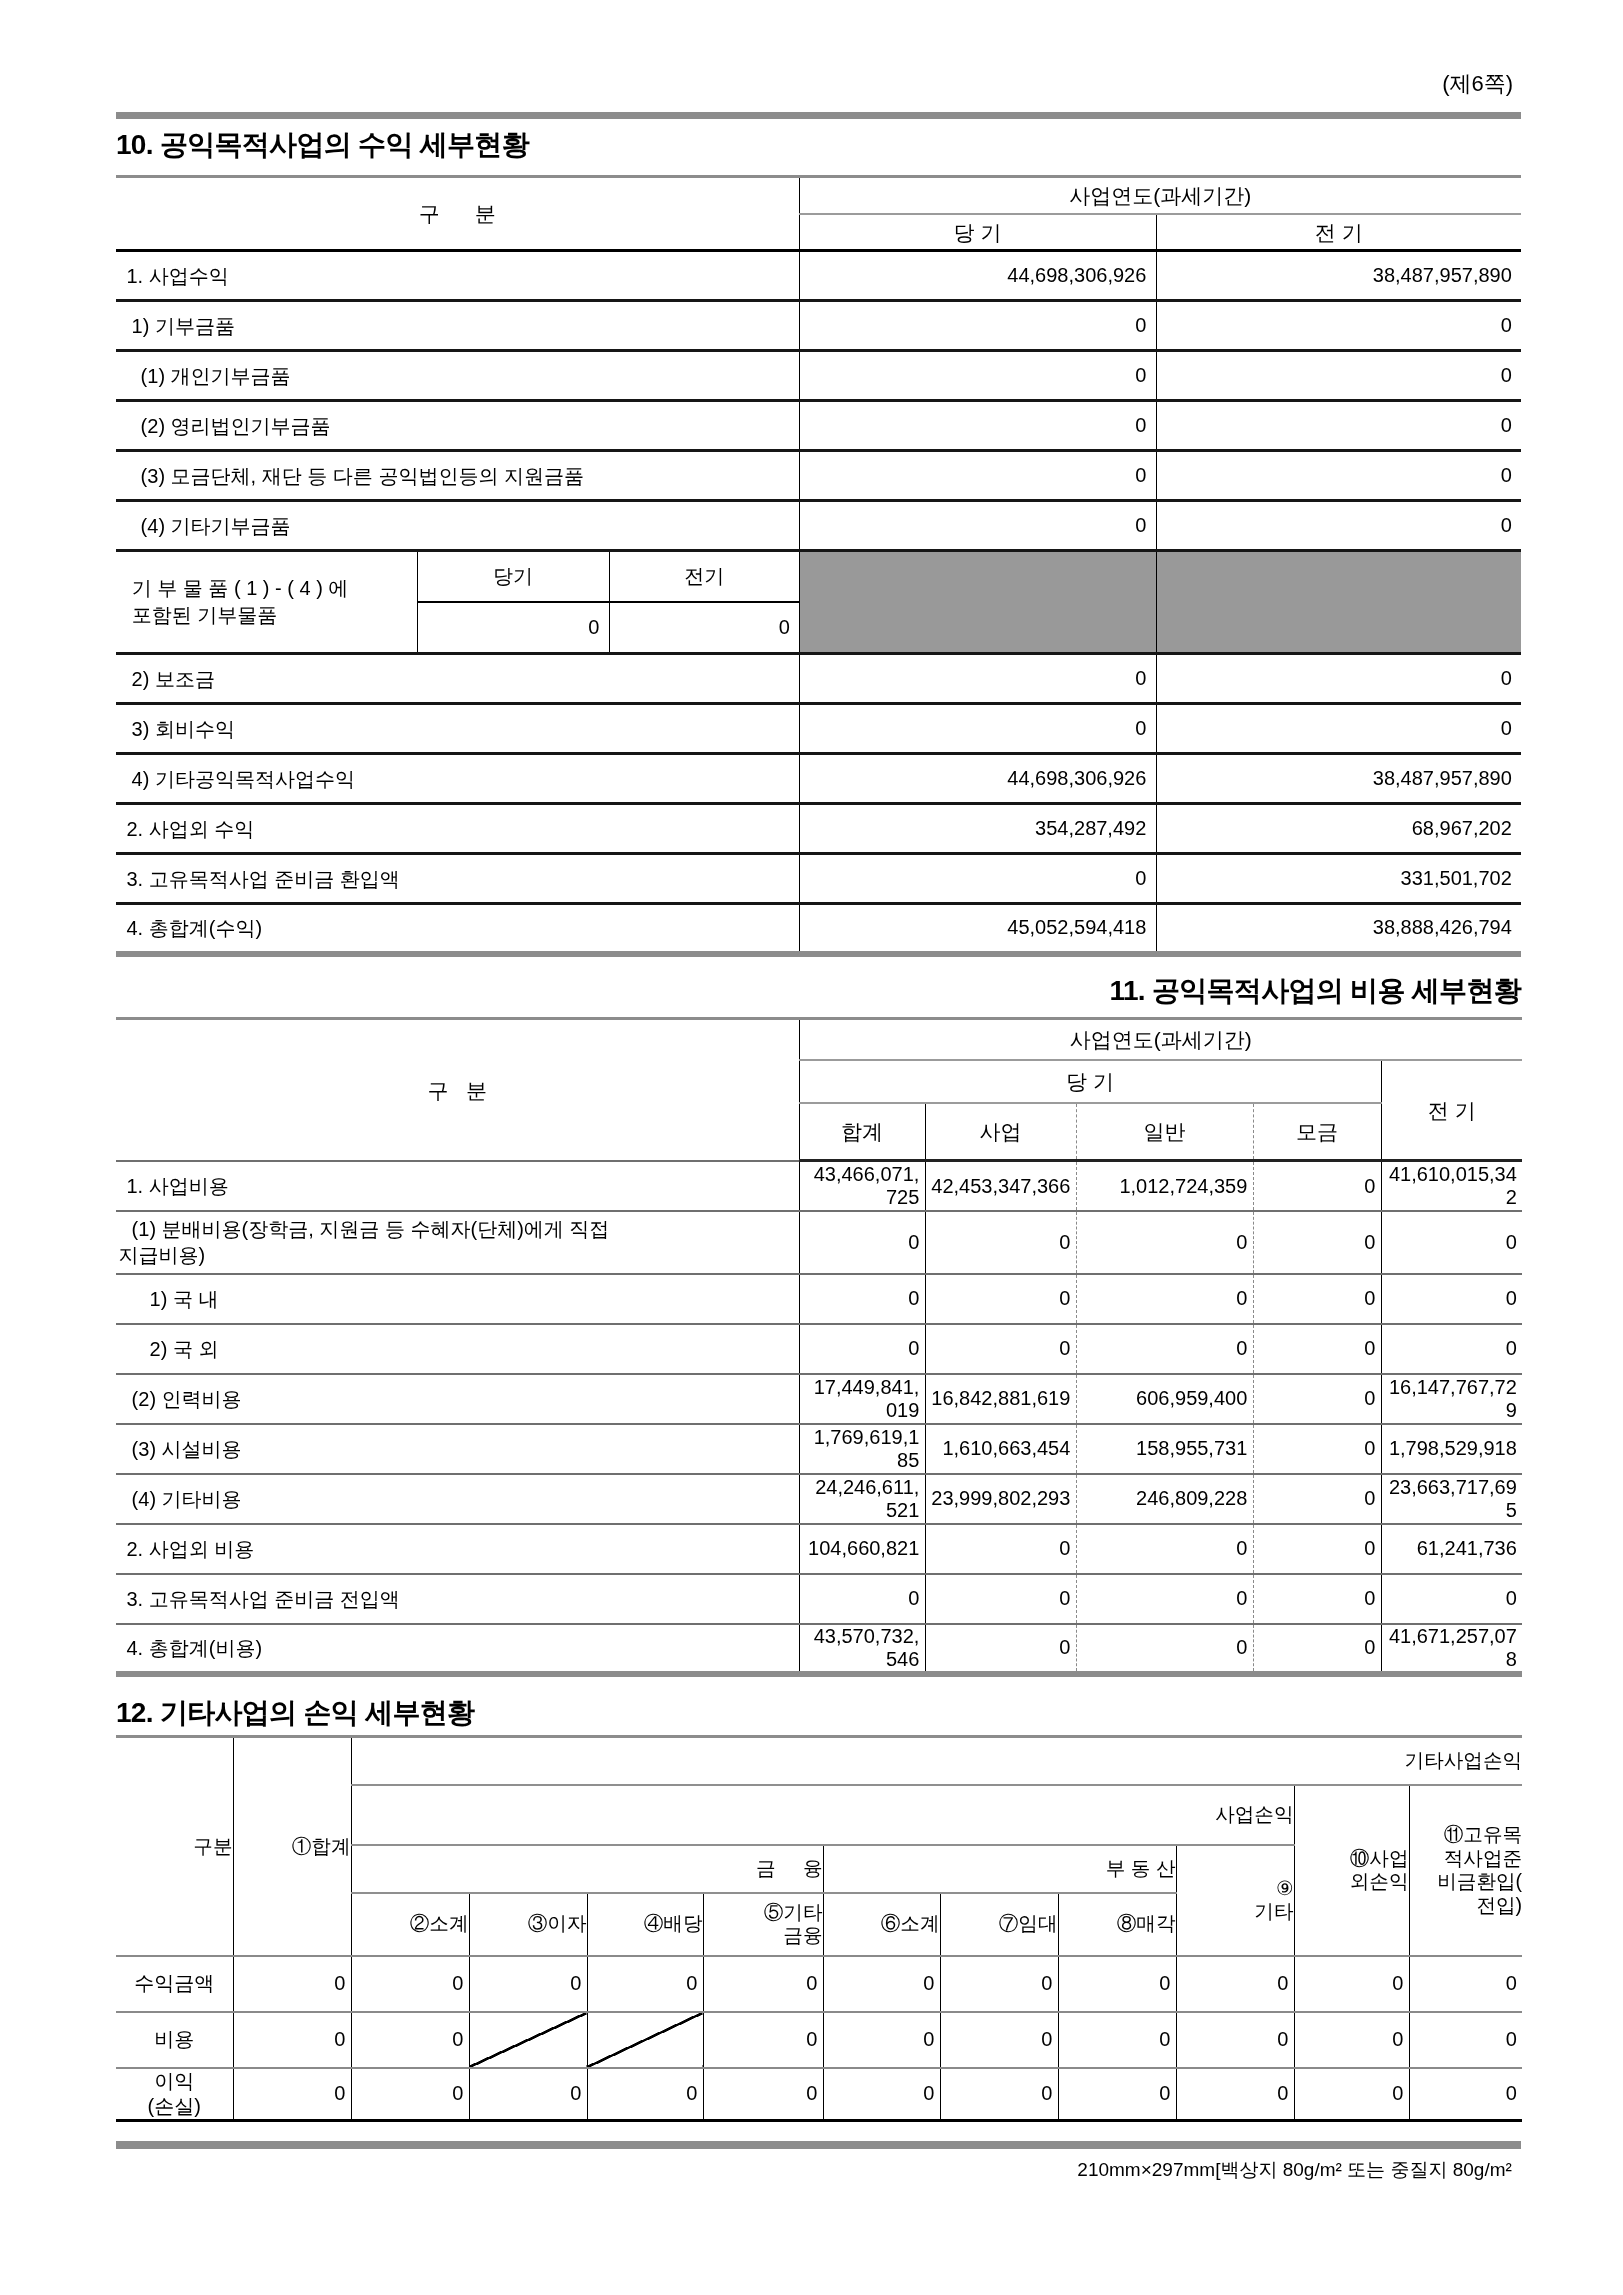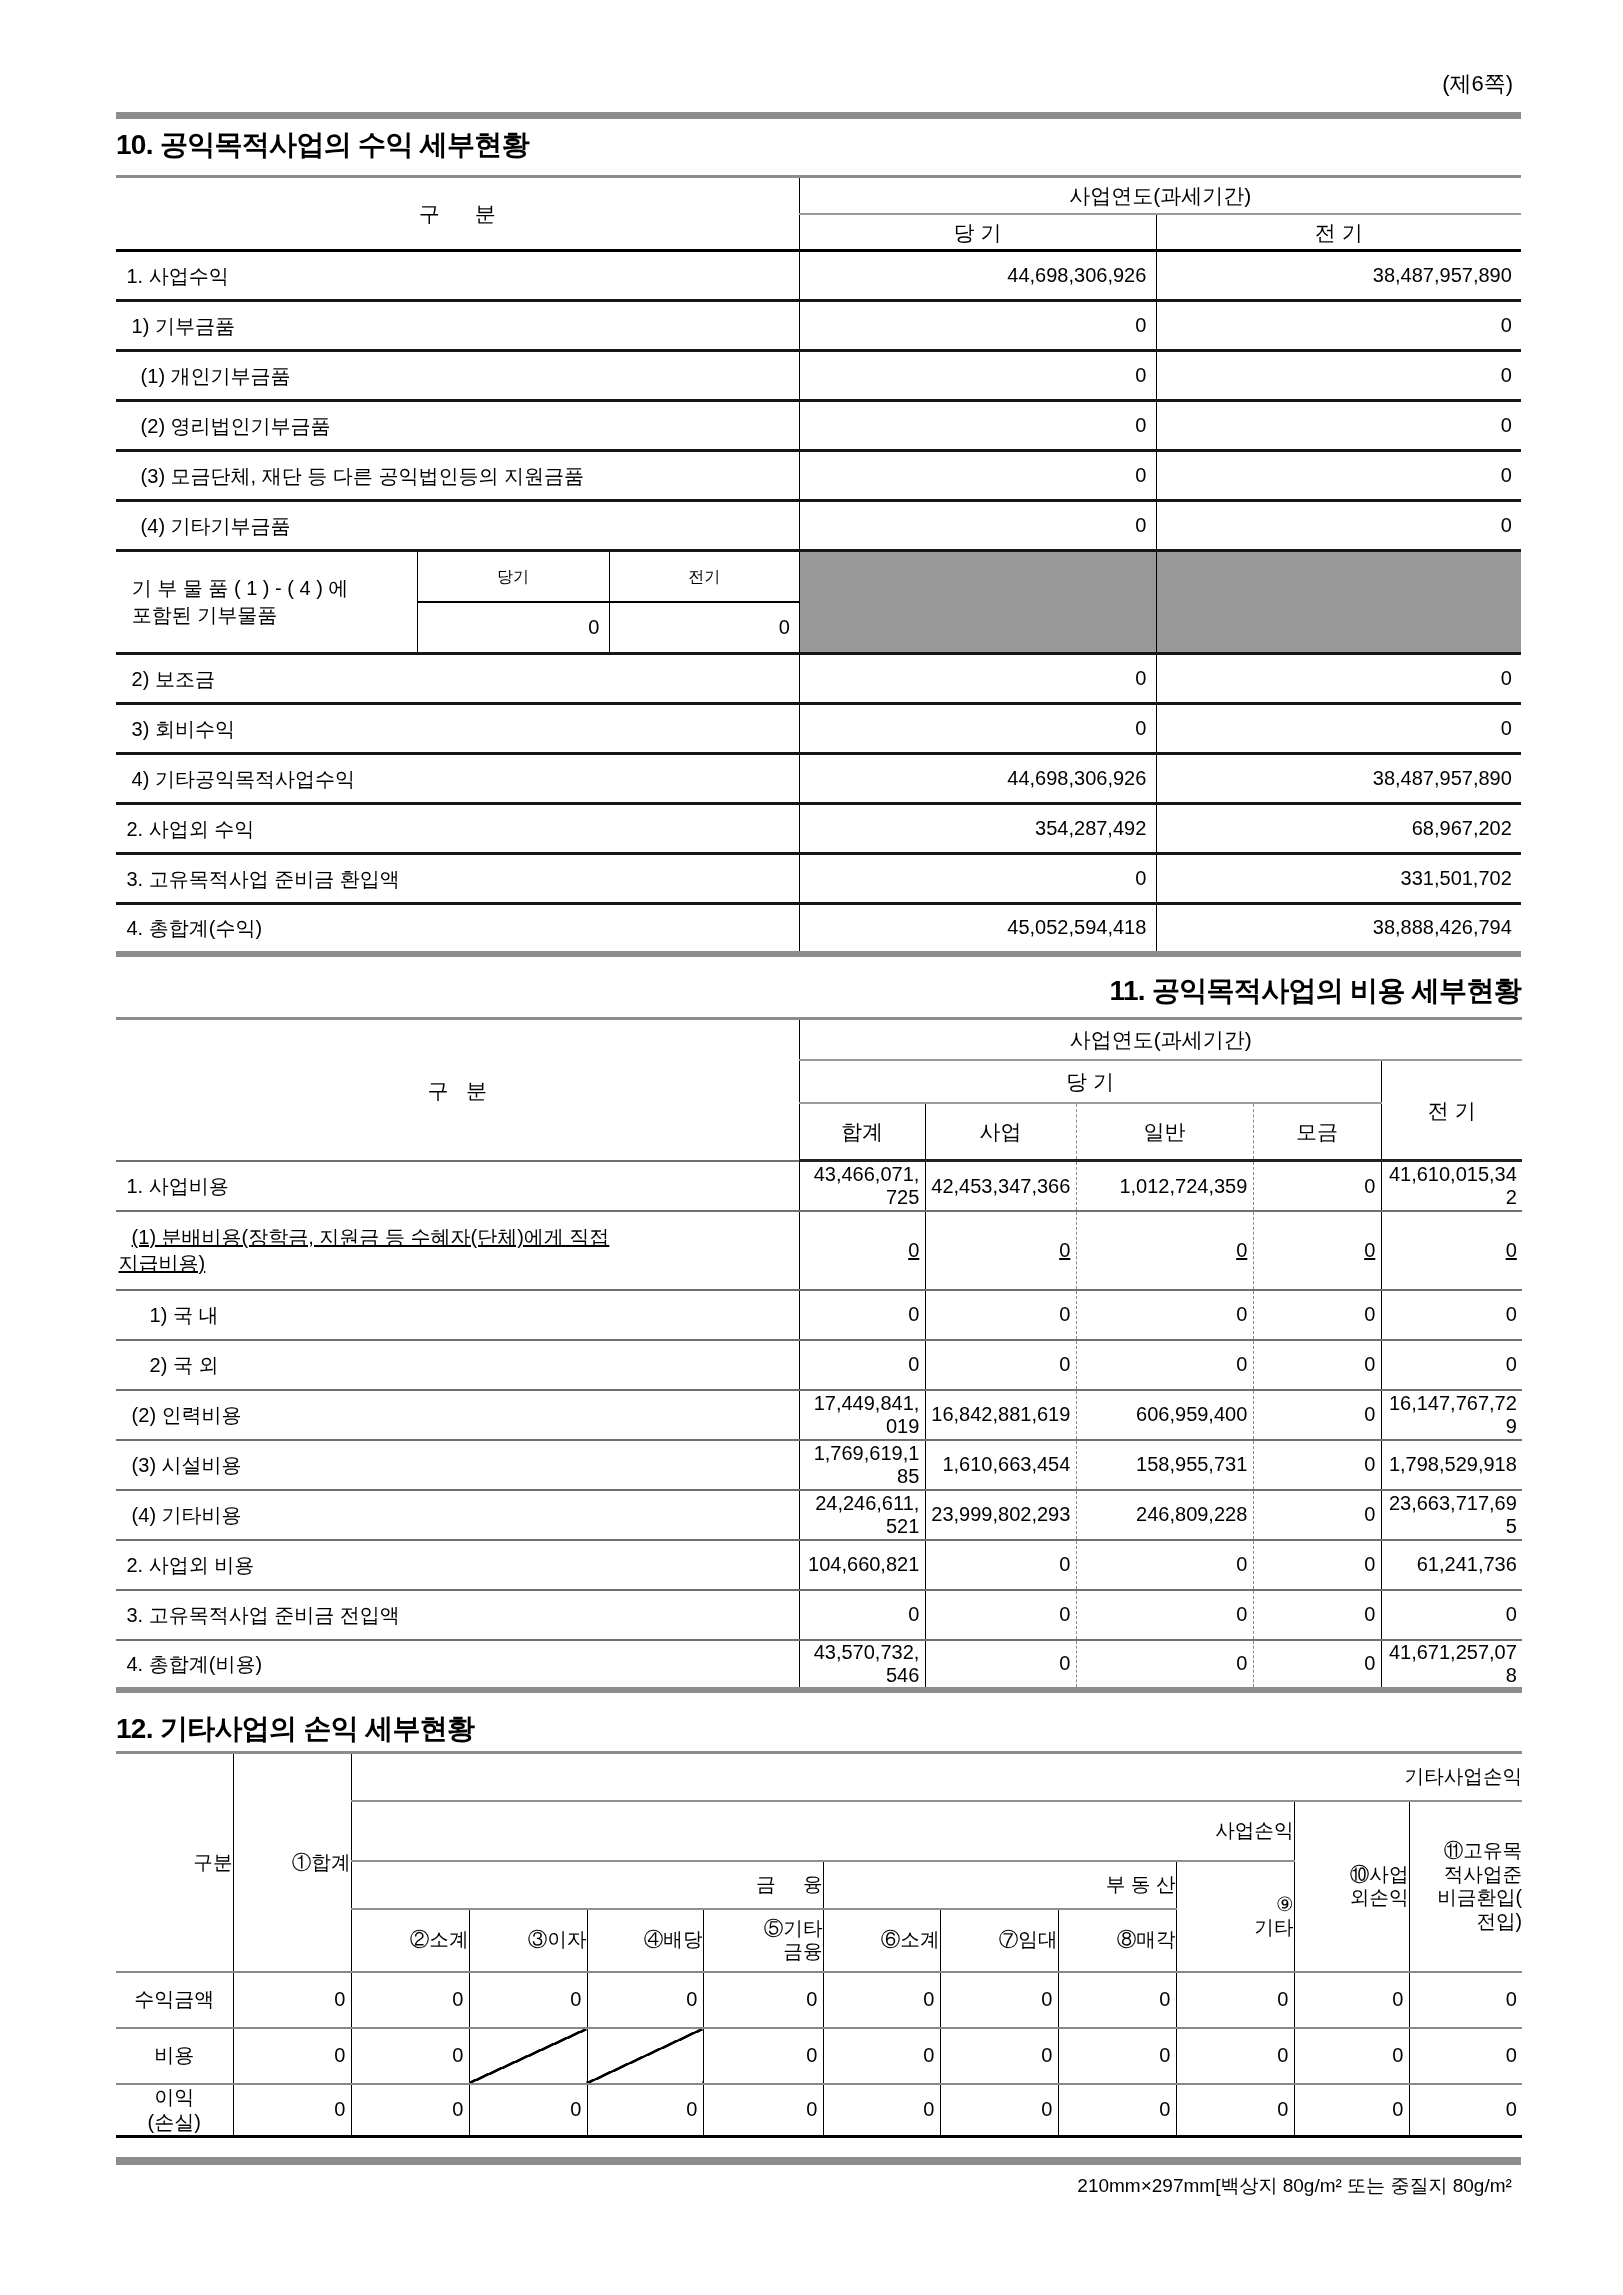--- a/index.html
+++ b/index.html
@@ -41,33 +41,33 @@
   .t10 tr.h2 th, .t10 th.cat { border-bottom:3.9px solid #000; }
   .t10 tr.dr { height:50px; }
   .t10 tr.dr > td, .t10 tr.sp > td { border-top:3.3px solid #161616; }
   .t10 td.num { padding-right:9.2px; }
   .t10 tr.sp { height:99px; }
   .t10 td.sp-cell { padding:0; }
   .t10 td.blocked { background:#999999; }
   table.nested { width:683px; }
   table.nested tr { height:50px; }
   table.nested td.sp-lab { font-size:20px; white-space:pre-wrap; line-height:27.5px; padding-left:15.7px; }
-  table.nested th { font-size:16px; }
+  table.nested th { font-size:20px; }
   table.nested td.nnum { font-size:20px; text-align:right; padding-right:9.2px; }
   table.nested td.nnum { border-top:2.6px solid #000; }
 
   
   .t11 { margin-top:10.5px; border-top:3.9px solid #8c8c8c; border-bottom:6.5px solid #8c8c8c; }
   .t11 tr.h1 { height:41px; }
   .t11 tr.h2 { height:43px; }
   .t11 tr.h3 { height:58px; }
   .t11 .fy, .t11 .cur { border-bottom:2px solid #9b9b9b; }
   .t11 tr.h3 th, .t11 th.prior { border-bottom:3.3px solid #222; }
   .t11 tr.dr { height:50px; }
-  .t11 tr.tall { height:79px;text-decoration:underline; }
+  .t11 tr.tall { height:63px; }
   .t11 tr.dr > td { border-top:2.6px solid #6f6f6f; }
   .t11 td.num { font-size:20px; padding:0 5.2px; line-height:23px; }
 
   
   .t12 { margin-top:6.5px; border-top:3.9px solid #8c8c8c; border-bottom:3.3px solid #000; }
   .t12 th { font-size:19.6px; line-height:23.6px;text-align:right; }
   .t12 tr.h1 { height:48px; }
   .t12 tr.h2 { height:60px; }
   .t12 tr.h3 { height:48px; }
   .t12 tr.h4 { height:63px; }

